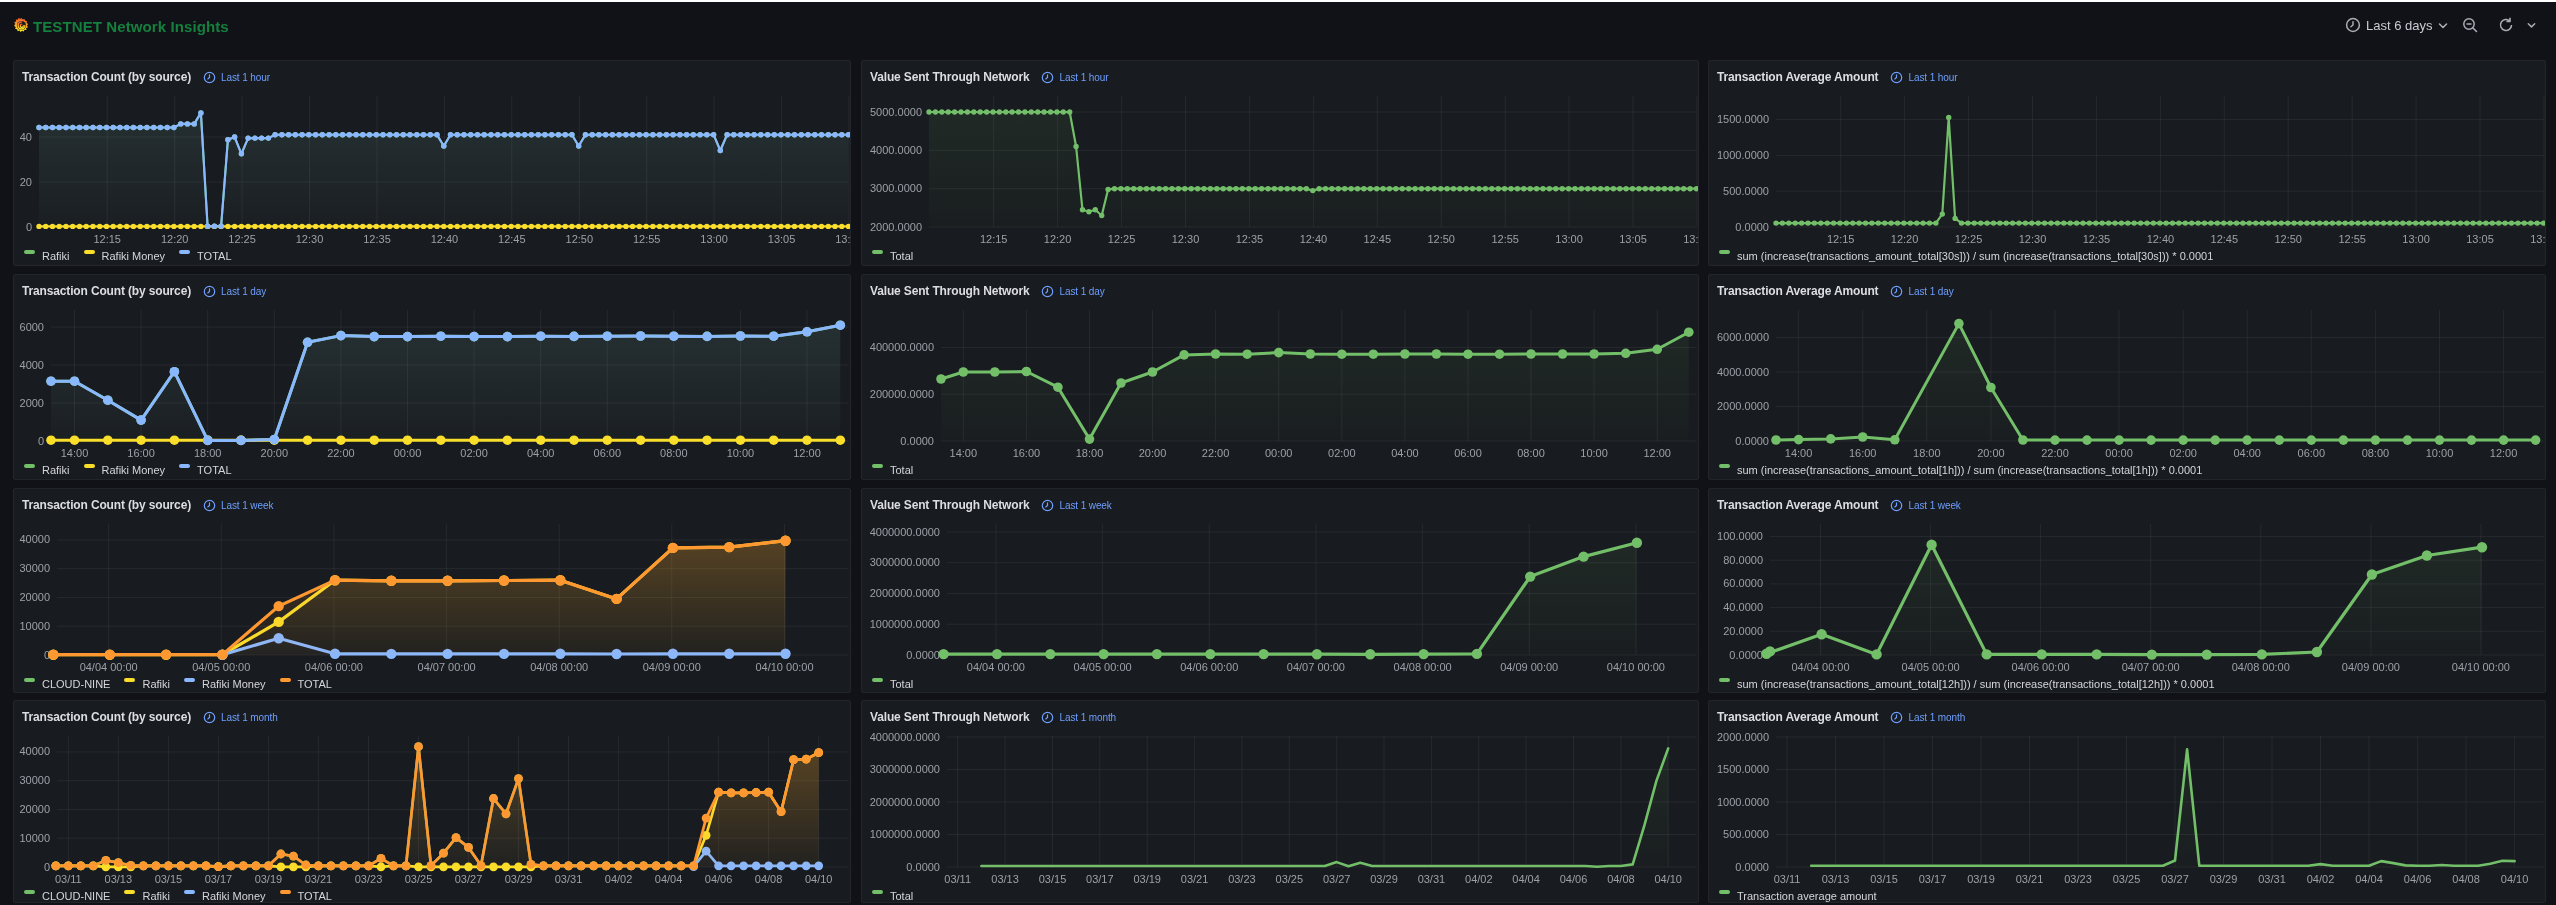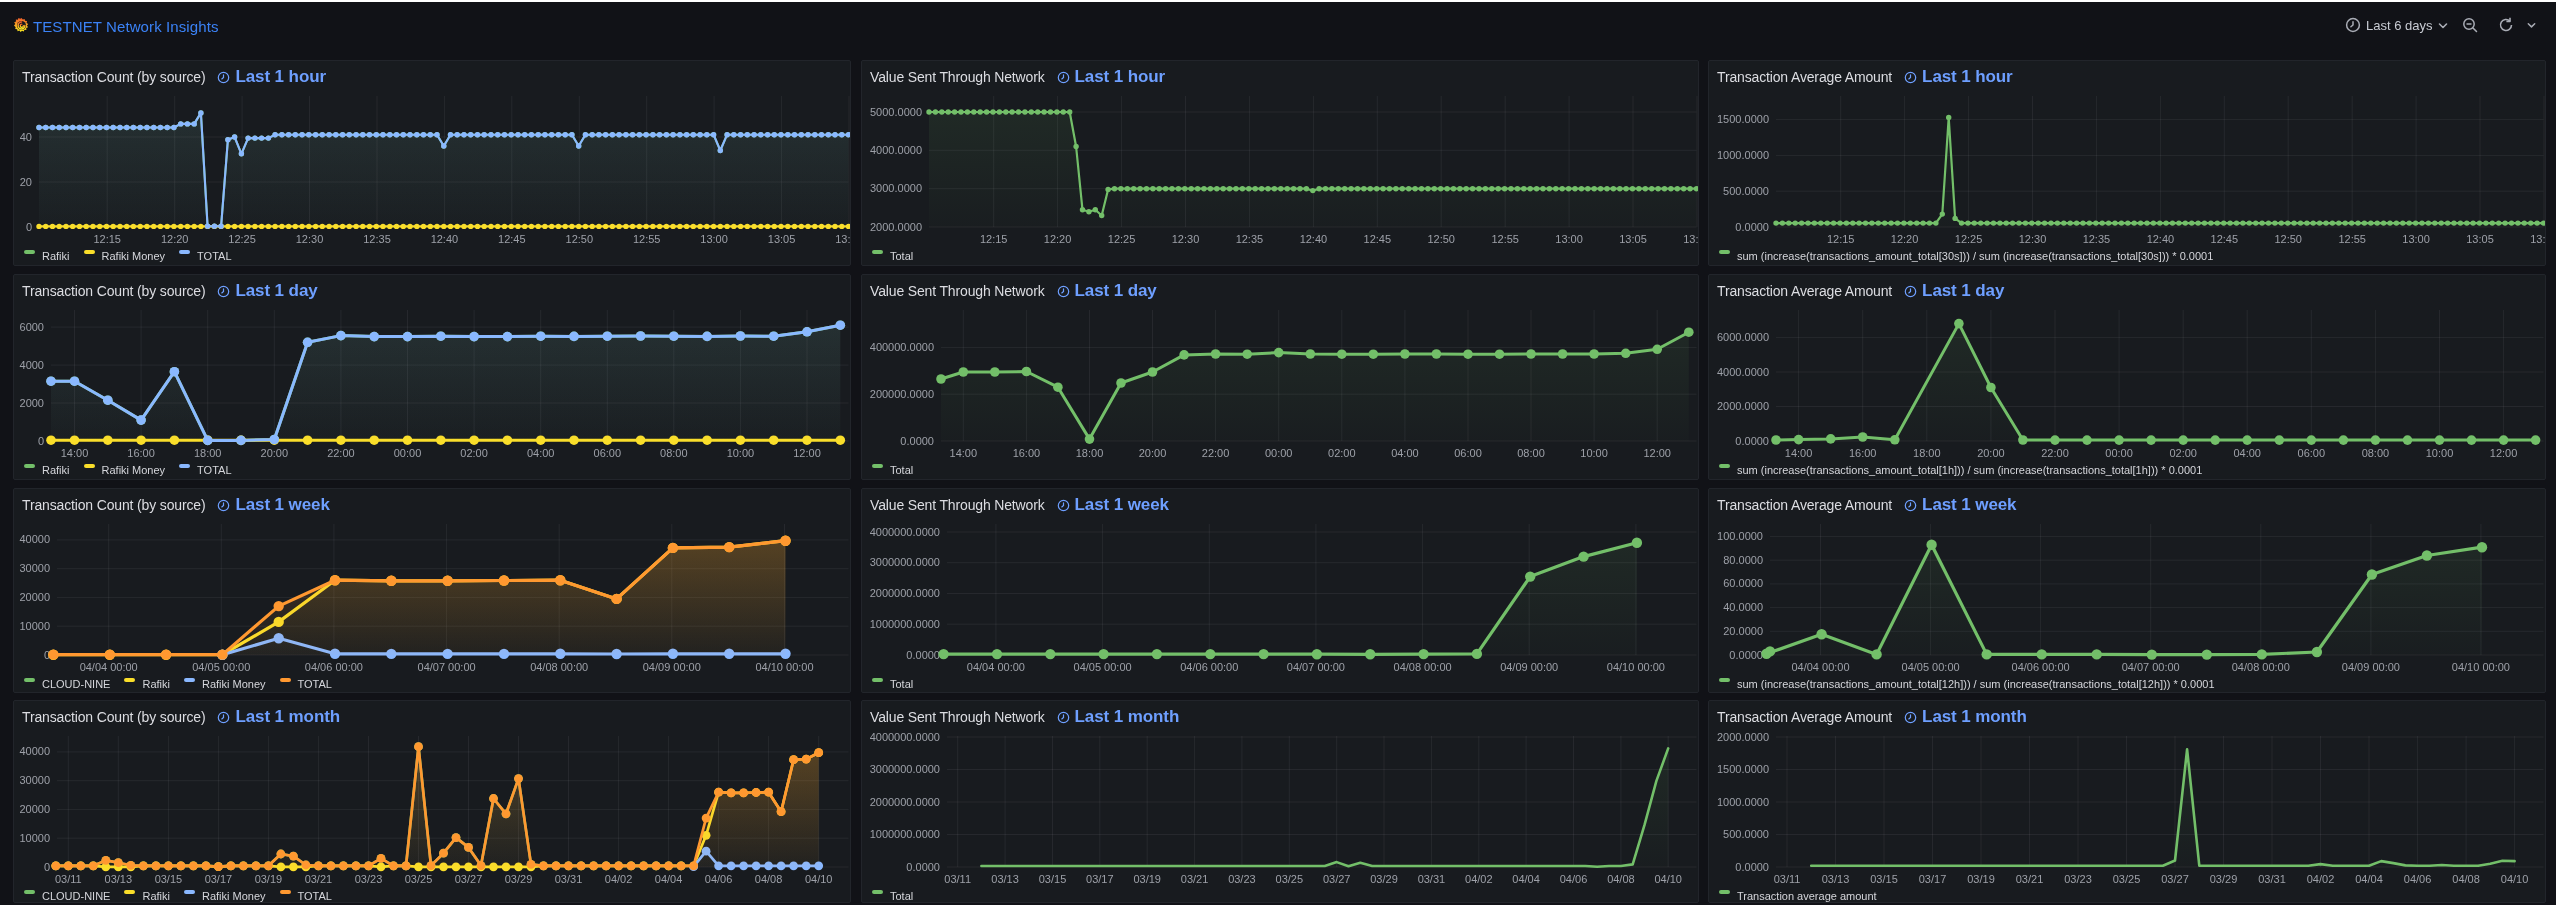--- a/index.html
+++ b/index.html
@@ -1,21 +1,21 @@
 <!DOCTYPE html>
 <html><head><meta charset="utf-8"><title>TESTNET Network Insights</title>
 <style>
 *{margin:0;padding:0;box-sizing:border-box}
 html,body{width:2556px;height:905px;background:#111217;font-family:"Liberation Sans",sans-serif;overflow:hidden;position:relative}
 .whitebar{position:absolute;left:0;top:0;width:100%;height:2px;background:#fff}
-.htitle{position:absolute;left:33px;top:18px;font-size:15px;font-weight:400;color:#3b82f6;letter-spacing:.1px}
+.htitle{position:absolute;left:33px;top:18px;font-size:15px;font-weight:700;color:#15803d;letter-spacing:.1px}
 .panel{position:absolute;width:838px;height:206px;background:#181B1F;border:1px solid #22252B;border-radius:2px;overflow:hidden}
 .phead{position:absolute;left:8px;top:7px;height:18px;display:flex;align-items:center;white-space:nowrap}
-.ptitle{font-size:14px;font-weight:400;color:#DCDDE2;letter-spacing:-0.15px}
-.plink{display:flex;align-items:center;margin-left:12px;color:#6E9FFF;font-size:17px;font-weight:700;letter-spacing:-0.1px}
+.ptitle{font-size:12px;font-weight:700;color:#DCDDE2;letter-spacing:-0.15px}
+.plink{display:flex;align-items:center;margin-left:12px;color:#6E9FFF;font-size:10px;font-weight:400;letter-spacing:-0.1px}
 .plink svg{margin-right:5px}
 .plegend{position:absolute;left:10px;top:189px;display:flex;align-items:center;font-size:11px;color:#D5D6DB;white-space:nowrap}
 .li{display:flex;margin-right:14px}
 .pill{display:inline-block;width:11px;height:4px;border-radius:2px;margin-right:7px}
 </style></head>
 <body>
 <div class="whitebar"></div>
 <svg style="position:absolute;left:13px;top:17px" width="17" height="17" viewBox="0 0 24 24">
 <defs>
       <linearGradient id="glg" x1="0" y1="1" x2="0" y2="0">

